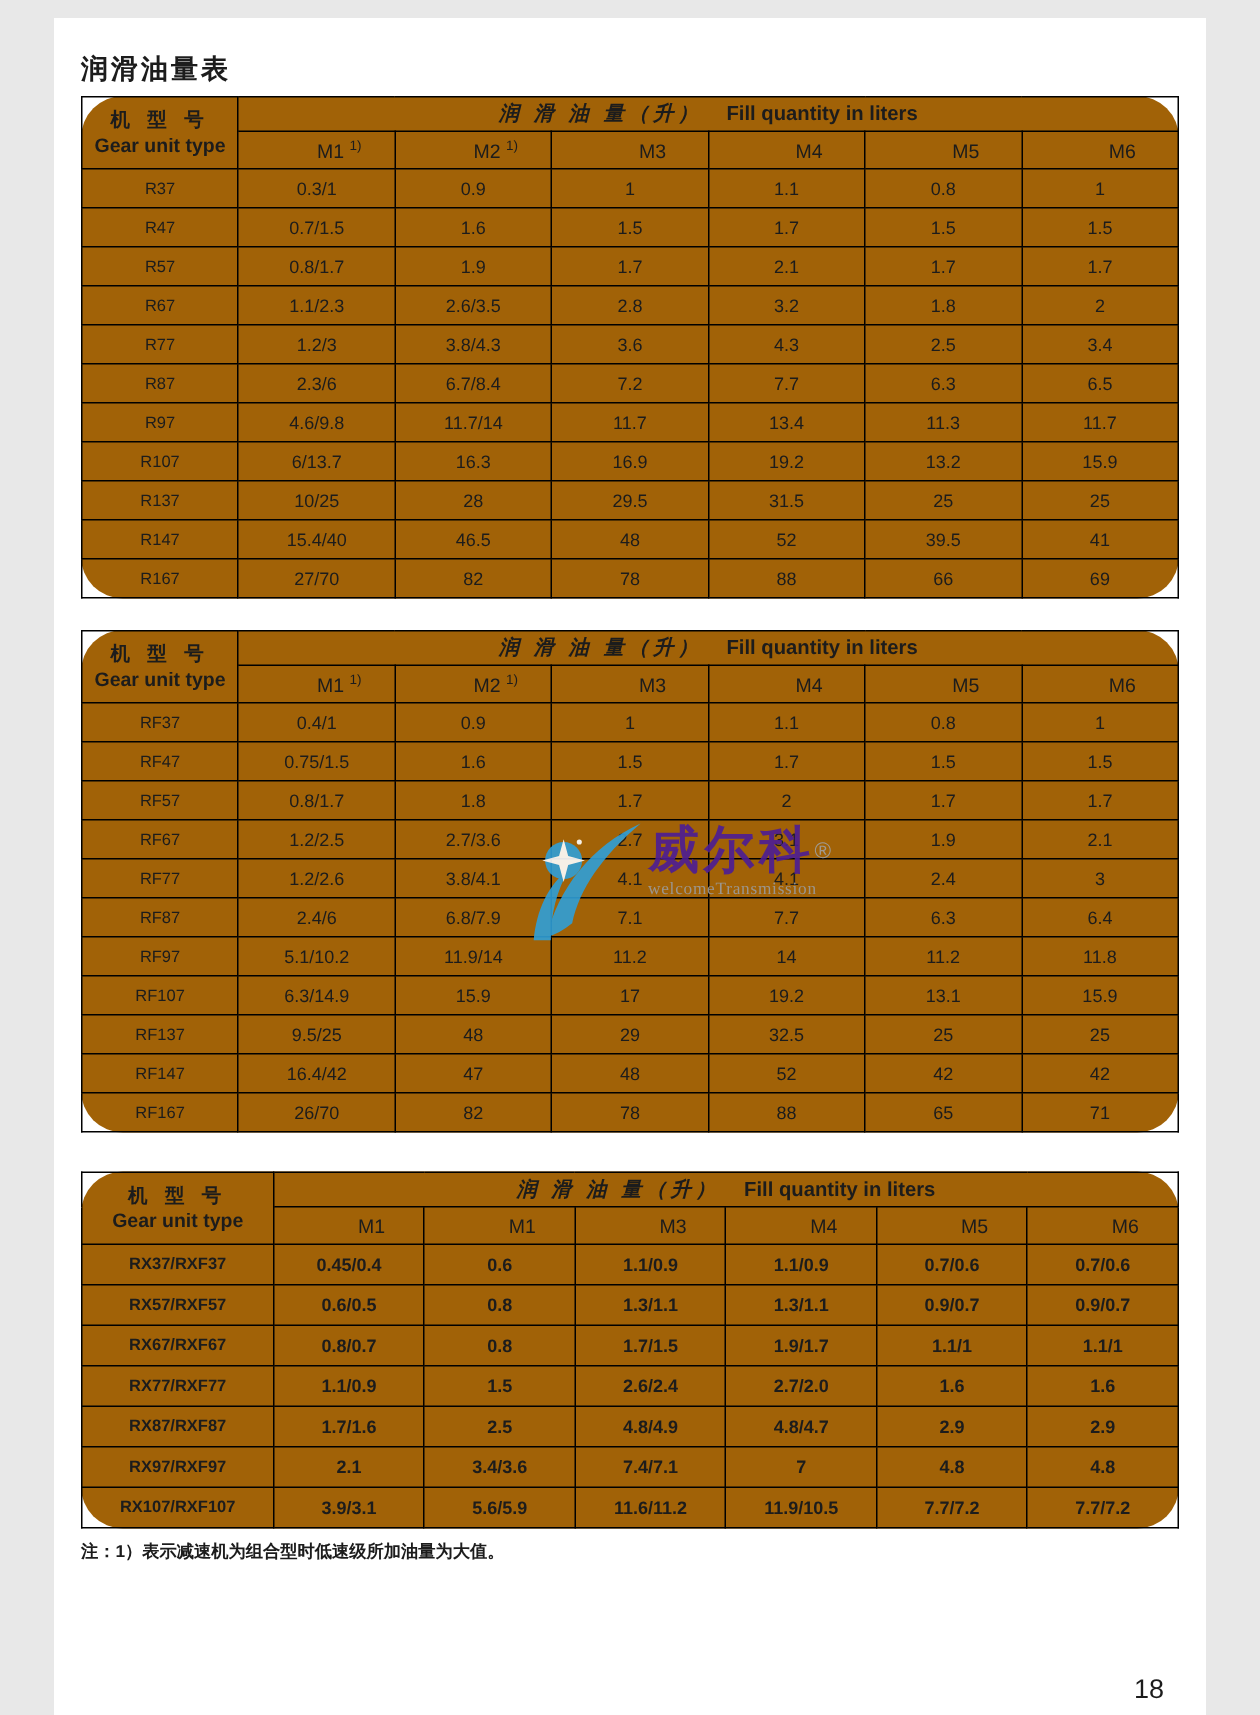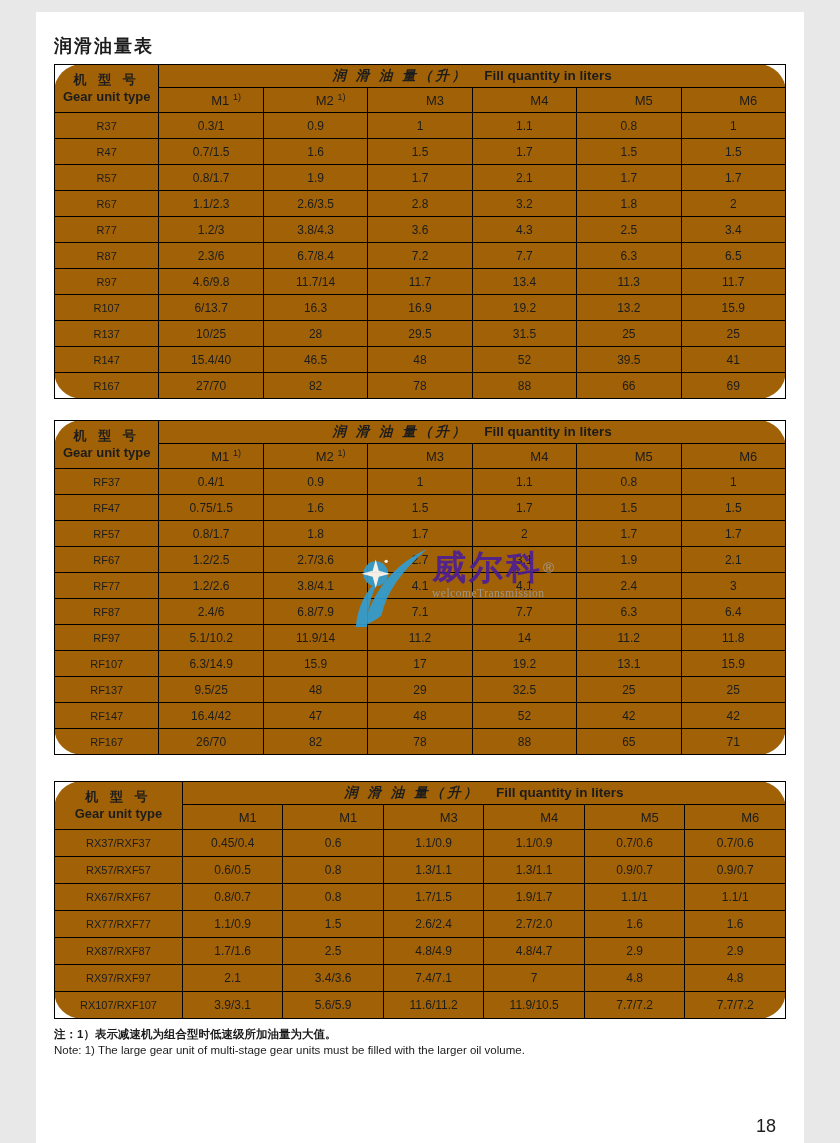--- a/index.html
+++ b/index.html
@@ -60,21 +60,21 @@
   th.qty .zh { letter-spacing: 3px; margin-right: 16px; font-style: italic; }
   tr.mrow th {
     height: 25px;
     font-size: 13px;
     font-weight: normal;
     padding-left: 32px;
   }
   tr.mrow th sup { font-size: 9px; line-height: 0; }
 
   table.lub tbody td { height: 26px; font-size: 12px; }
-  table.t3 tbody td { height: 27px; }
+  table.t3 tbody td { height: 27px; font-weight: bold; }
   table.lub tbody td.model { font-size: 11px; }
 
   .notes { margin-top: 8px; }
   .note-zh {
     font-size: 11.5px;
     font-weight: bold;
     margin: 0 0 2px 0;
   }
   .note-en {
     font-size: 11.5px;
@@ -485,21 +485,20 @@
             <td class="val">11.6/11.2</td>
             <td class="val">11.9/10.5</td>
             <td class="val">7.7/7.2</td>
             <td class="val">7.7/7.2</td>
           </tr>
         </tbody>
     </table>
 
     <div class="notes">
       <p class="note-zh">注：1）表示减速机为组合型时低速级所加油量为大值。</p>
-      <p class="note-en">Note: 1) The large gear unit of multi-stage gear units must be filled with the larger oil volume.</p>
     </div>
   </div>
 
   <div class="watermark">
     <svg class="wm-logo" viewBox="0 0 80 84" xmlns="http://www.w3.org/2000/svg">
       <path d="M13,82 C21,48 44,18 79,2 C52,25 36,48 31,72 C25,77 19,80 13,82 Z" fill="#2f9fd8"></path>
       <path d="M4,84 C6,63 14,45 29,34 C20,49 16,66 16,84 Z" fill="#2f9fd8"></path>
       <circle cx="25" cy="28" r="13" fill="#2f9fd8"></circle>
       <path d="M25,13 L28.2,24.8 L40,28 L28.2,31.2 L25,43 L21.8,31.2 L10,28 L21.8,24.8 Z" fill="#ffffff"></path>
       <circle cx="36" cy="15" r="1.8" fill="#ffffff"></circle>

